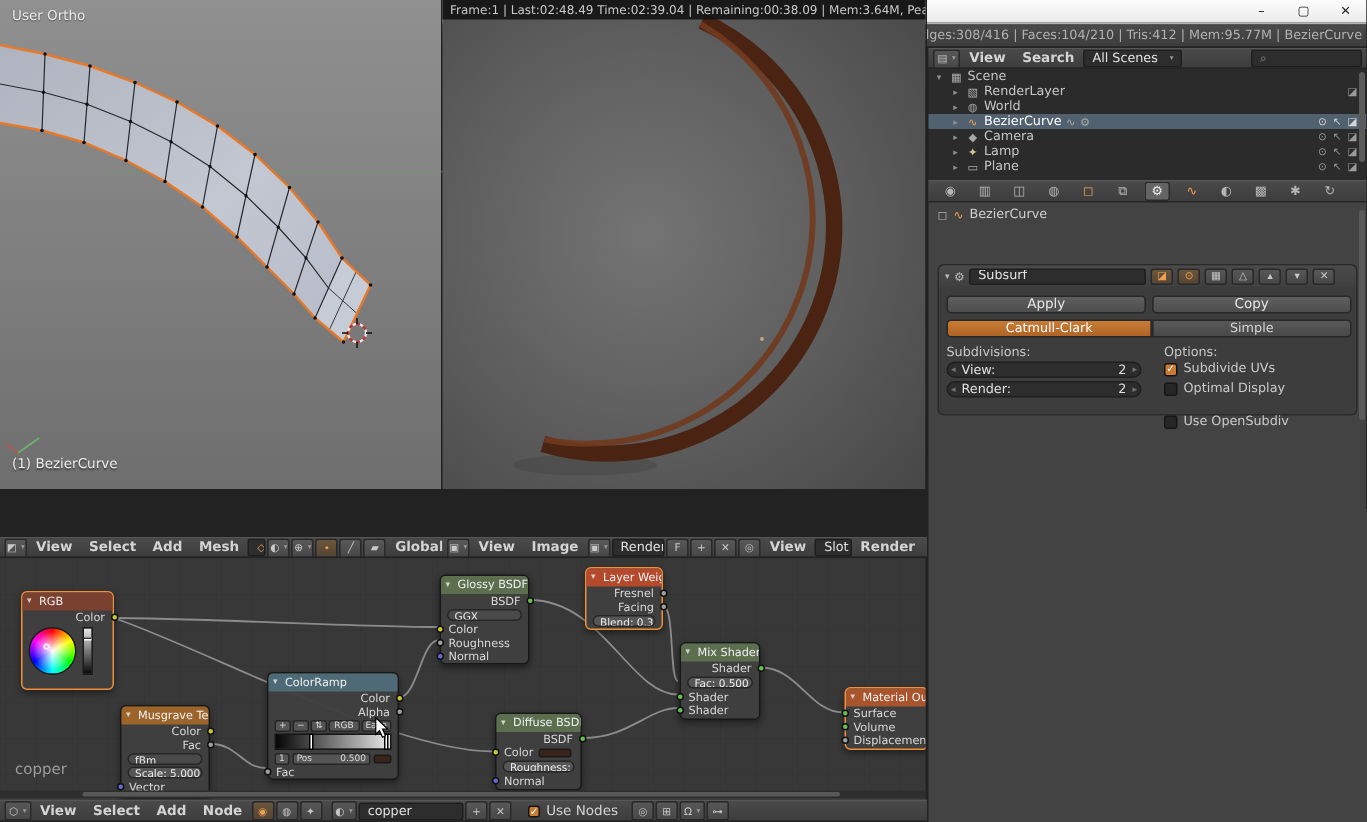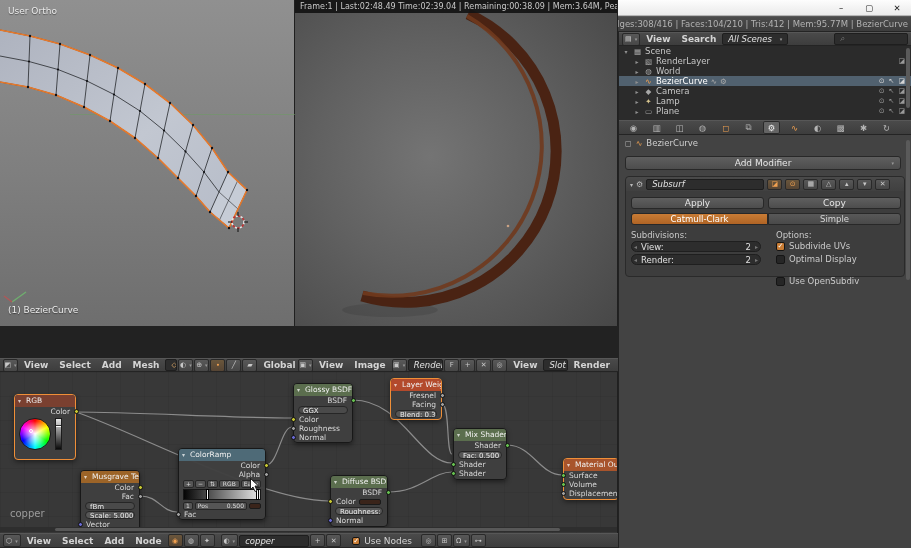--- a/index.html
+++ b/index.html
@@ -9,21 +9,21 @@
 .flex{display:flex;align-items:center;}
 
 #titlebar{left:0;top:0;width:911px;height:16px;background:linear-gradient(#fdfdfd,#eaeaea);color:#1a1a1a;font-size:9.5px;border-bottom:1px solid #b5b5b5;}
 #titlebar .logo{width:9px;height:9px;border-radius:2px;background:#e87d2c;margin:0 6px;}
 .winbtn{width:28px;height:15px;display:flex;align-items:center;justify-content:center;font-size:8.5px;color:#222;}
 
 .ehdr{background:linear-gradient(#4a4a4a,#3d3d3d);border-top:1px solid #575757;border-bottom:1px solid #242424;font-size:9px;color:#d4d4d4;display:flex;align-items:center;padding:0 3px;gap:1px;overflow:hidden;}
 .mi{padding:1px 5px;border-radius:2px;white-space:nowrap;font-weight:bold;}
 .ibtn{height:13px;min-width:15px;padding:0 2px;background:linear-gradient(#585858,#474747);border:1px solid #292929;border-radius:2px;display:flex;align-items:center;justify-content:center;font-size:7px;color:#c8c8c8;gap:1px;white-space:nowrap;}
 .ibtn.on{background:linear-gradient(#6a563c,#564534);color:#f0a050;}
-.fld{height:13px;background:#2d2d2d;border:1px solid #1e1e1e;border-radius:2px;display:flex;align-items:center;padding:0 5px;color:#e2e2e2;font-size:8.5px;white-space:nowrap;overflow:hidden;font-style:italic;}
+.fld{height:13px;background:#2d2d2d;border:1px solid #1e1e1e;border-radius:2px;display:flex;align-items:center;padding:0 5px;color:#e2e2e2;font-size:8.5px;white-space:nowrap;overflow:hidden;}
 .carat{font-size:5px;color:#999;margin-left:2px;}
 .stats{font-size:8.5px;color:#b2b2b2;white-space:nowrap;margin-left:8px;}
 
 #vp3d{left:0;top:32;width:295px;height:326px;background:linear-gradient(180deg,#909090 0%,#7e7e7e 55%,#6e6e6e 100%);border-right:1px solid #202020;}
 .vp-overlay{position:absolute;font-size:9px;color:#ececec;text-shadow:0 1px 1px rgba(0,0,0,.45);}
 #rview{left:295px;top:32;width:323px;height:326px;background:radial-gradient(circle at 42% 48%,#747474 0%,#616161 45%,#474747 100%);border-right:1px solid #202020;}
 #rstatus{position:absolute;left:0;top:0;width:100%;height:13px;background:rgba(20,20,20,.92);color:#c9c9c9;font-size:8px;display:flex;align-items:center;padding:0 5px;white-space:nowrap;overflow:hidden;}
 
 #outliner{left:619px;top:32px;width:292px;height:88px;background:#2b2b2b;}
 .orow{height:10px;display:flex;align-items:center;font-size:8.5px;color:#c6c6c6;padding:0 3px;gap:3px;position:relative;}
@@ -280,24 +280,20 @@
     <span class="ptab">◐</span>
     <span class="ptab">▩</span>
     <span class="ptab">✱</span>
     <span class="ptab">↻</span>
   </div>
   <div class="flex" style="position:absolute;left:6px;top:18px;gap:4px;font-size:8.5px;color:#cfcfcf">
     <span style="color:#b0b0b0;font-size:8px">◻</span>
     <span style="color:#f0a050;font-size:8px">∿</span>
     <span>BezierCurve</span>
   </div>
-  <div class="pbtn" style="left:6px;top:36px;width:276px;height:14px">
-    <span>Add Modifier</span>
-      <span class="carat" style="position:absolute;right:6px">▾</span>
-  </div>
 
   <div class="panel" style="left:6px;top:56px;width:280px;height:101px">
     <div class="flex" style="height:14px;padding:0 4px;gap:3px;background:linear-gradient(#4a4a4a,#404040);border-radius:4px 4px 0 0">
       <span style="font-size:6px;color:#bbb">▾</span>
       <span style="font-size:8px;color:#b9b9b9">⚙</span>
       <span class="fld" style="width:118px;height:11px">Subsurf</span>
       <span class="ibtn on" style="height:11px">◪</span>
       <span class="ibtn on" style="height:11px">⊙</span>
       <span class="ibtn" style="height:11px">▦</span>
       <span class="ibtn" style="height:11px">△</span>

